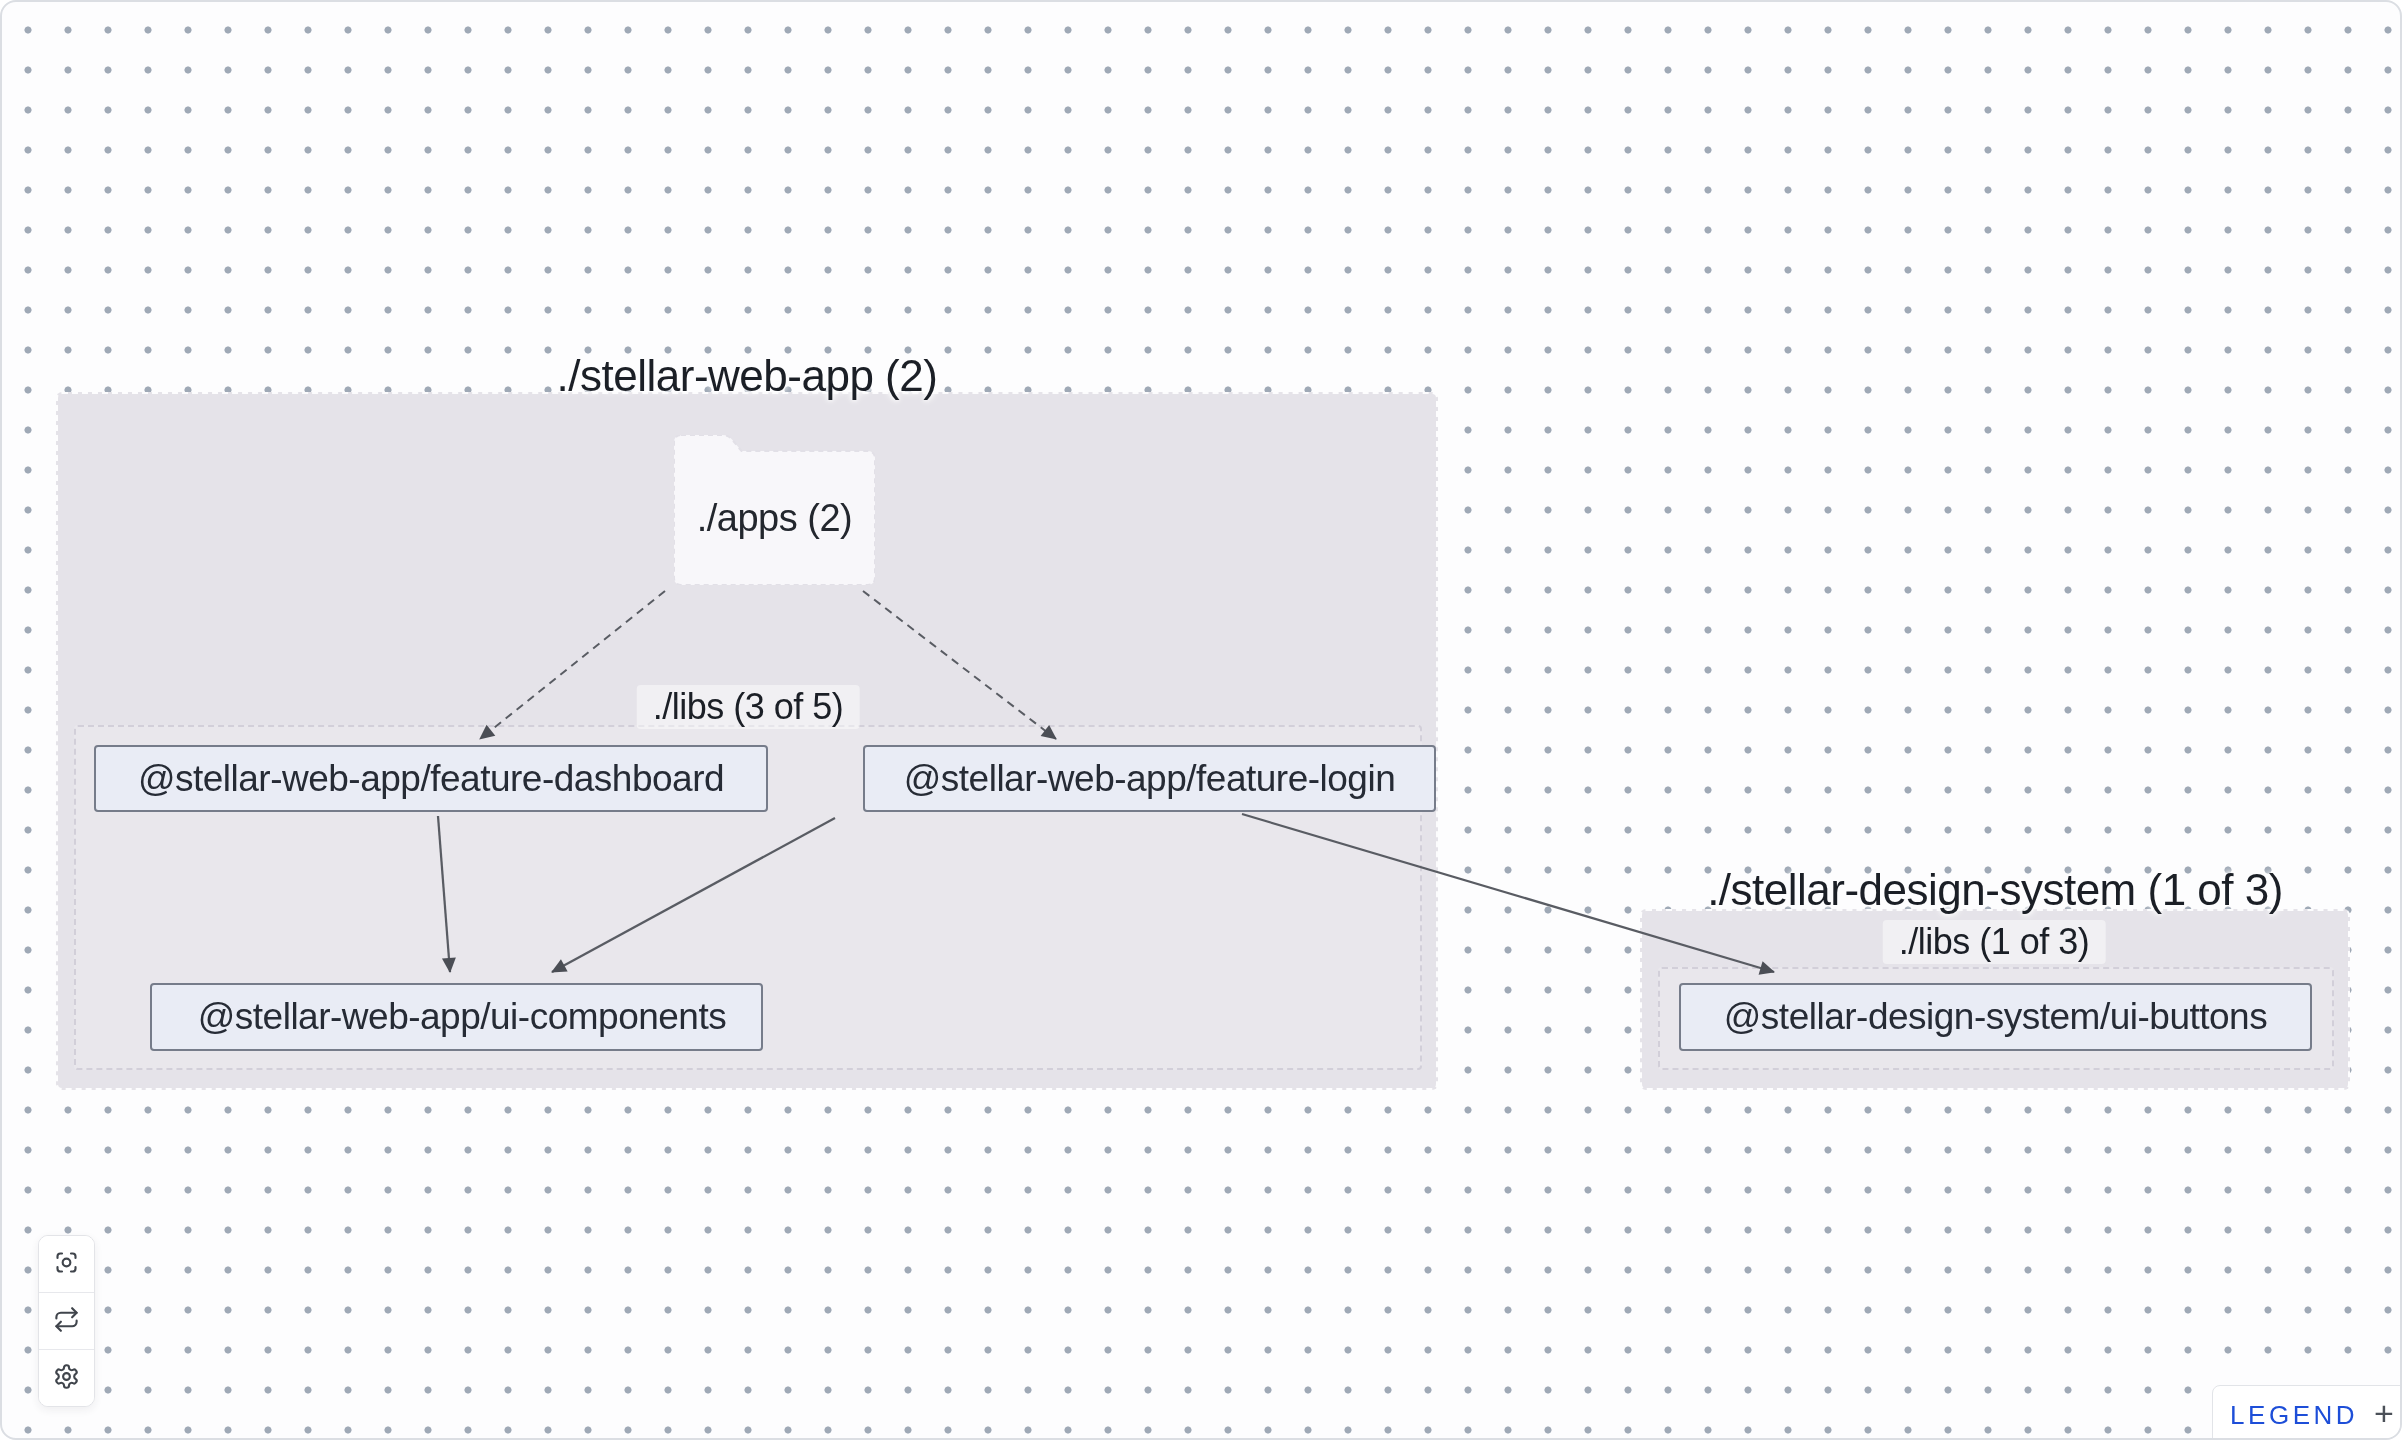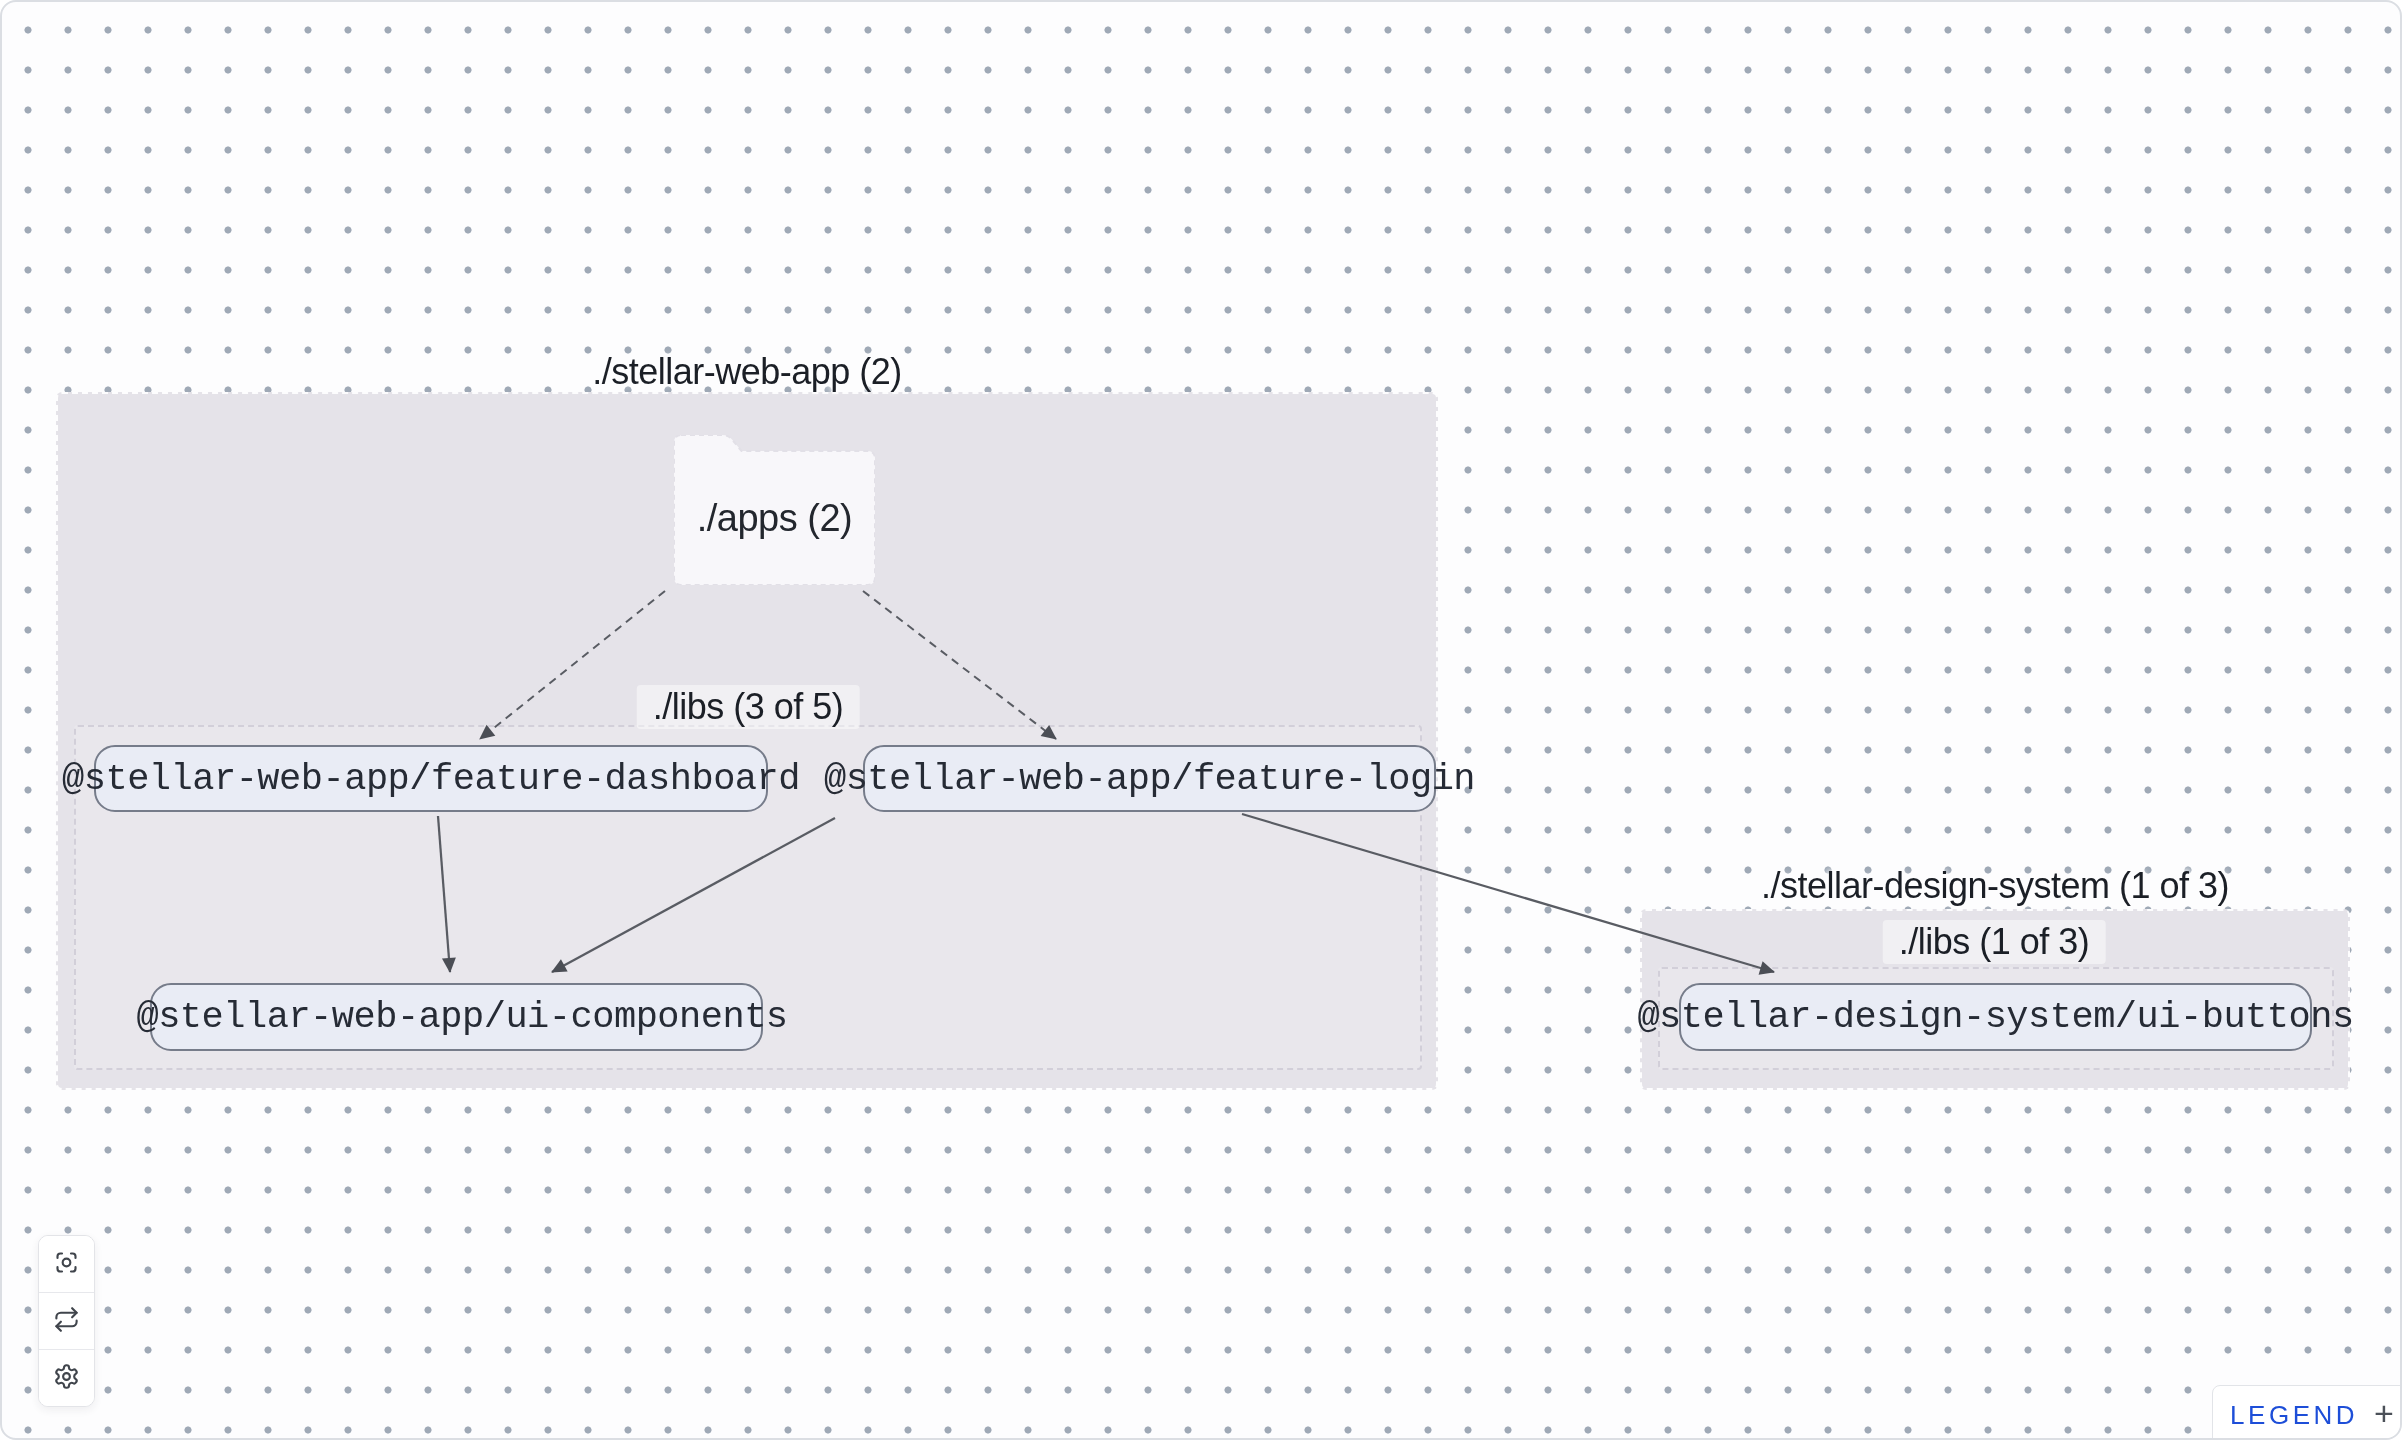--- a/index.html
+++ b/index.html
@@ -30,21 +30,21 @@
     background:rgba(255,255,255,0.15);
     border:2px dashed #d2cfd9;
     border-radius:4px;
   }
   .libs-a{left:72px;top:723px;width:1348px;height:345px;}
   .libs-b{left:1656px;top:965px;width:676px;height:103px;}
   
   .glabel{
     position:absolute;
     transform:translateX(-50%);
-    font-size:36px;letter-spacing:-0.5px;
+    font-size:44px;letter-spacing:-0.5px;
     color:#1b1f26;white-space:nowrap;
     text-shadow:0 0 4px #fdfdfe,0 0 6px #fdfdfe,0 0 10px #fdfdfe;
   }
   .libs-label{
     position:absolute;
     transform:translateX(-50%);
     font-size:36px;letter-spacing:-0.5px;
     color:#1b1f26;white-space:nowrap;
     background:rgba(255,255,255,0.45);
     padding:1px 16px;border-radius:4px;
@@ -54,26 +54,25 @@
   .folder-label{
     position:absolute;left:0;top:16px;width:201px;height:134px;
     display:flex;align-items:center;justify-content:center;
     font-size:38px;letter-spacing:-0.5px;color:#23272e;white-space:nowrap;
   }
   
   .node{
     position:absolute;
     background:#e9ecf5;
     border:2px solid #767c8a;
-    border-radius:21px;
+    border-radius:4px;
     display:flex;align-items:center;justify-content:center;
     font-size:37px;letter-spacing:-0.5px;
     color:#262b35;white-space:nowrap;
     cursor:pointer;
-    font-family:Liberation Mono, monospace;
   }
   .node-1{left:92px;top:743px;width:674px;height:67px;}
   .node-2{left:861px;top:743px;width:573px;height:67px;}
   .node-3{left:148px;top:981px;width:613px;height:68px;padding-left:11px;}
   .node-4{left:1677px;top:981px;width:633px;height:68px;}
   
   .edges{position:absolute;left:0;top:0;width:2402px;height:1440px;pointer-events:none;}
   
   .toolbar{
     position:absolute;left:36px;top:1233px;width:57px;height:172px;

